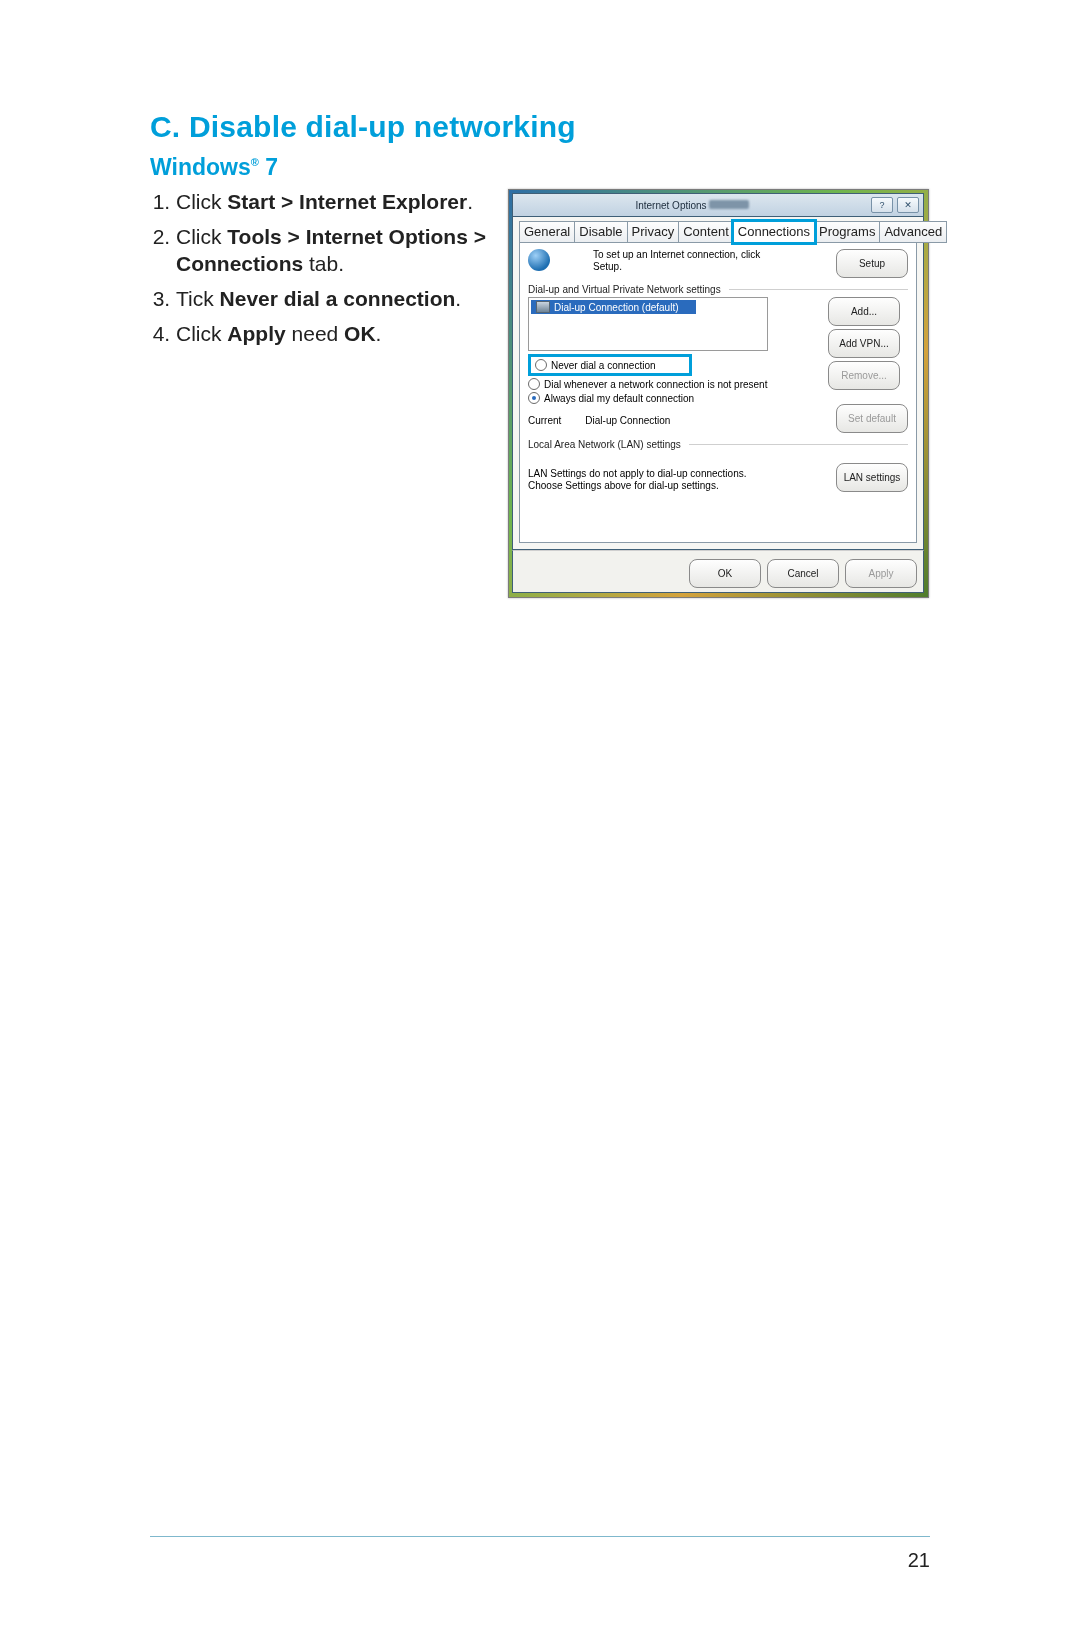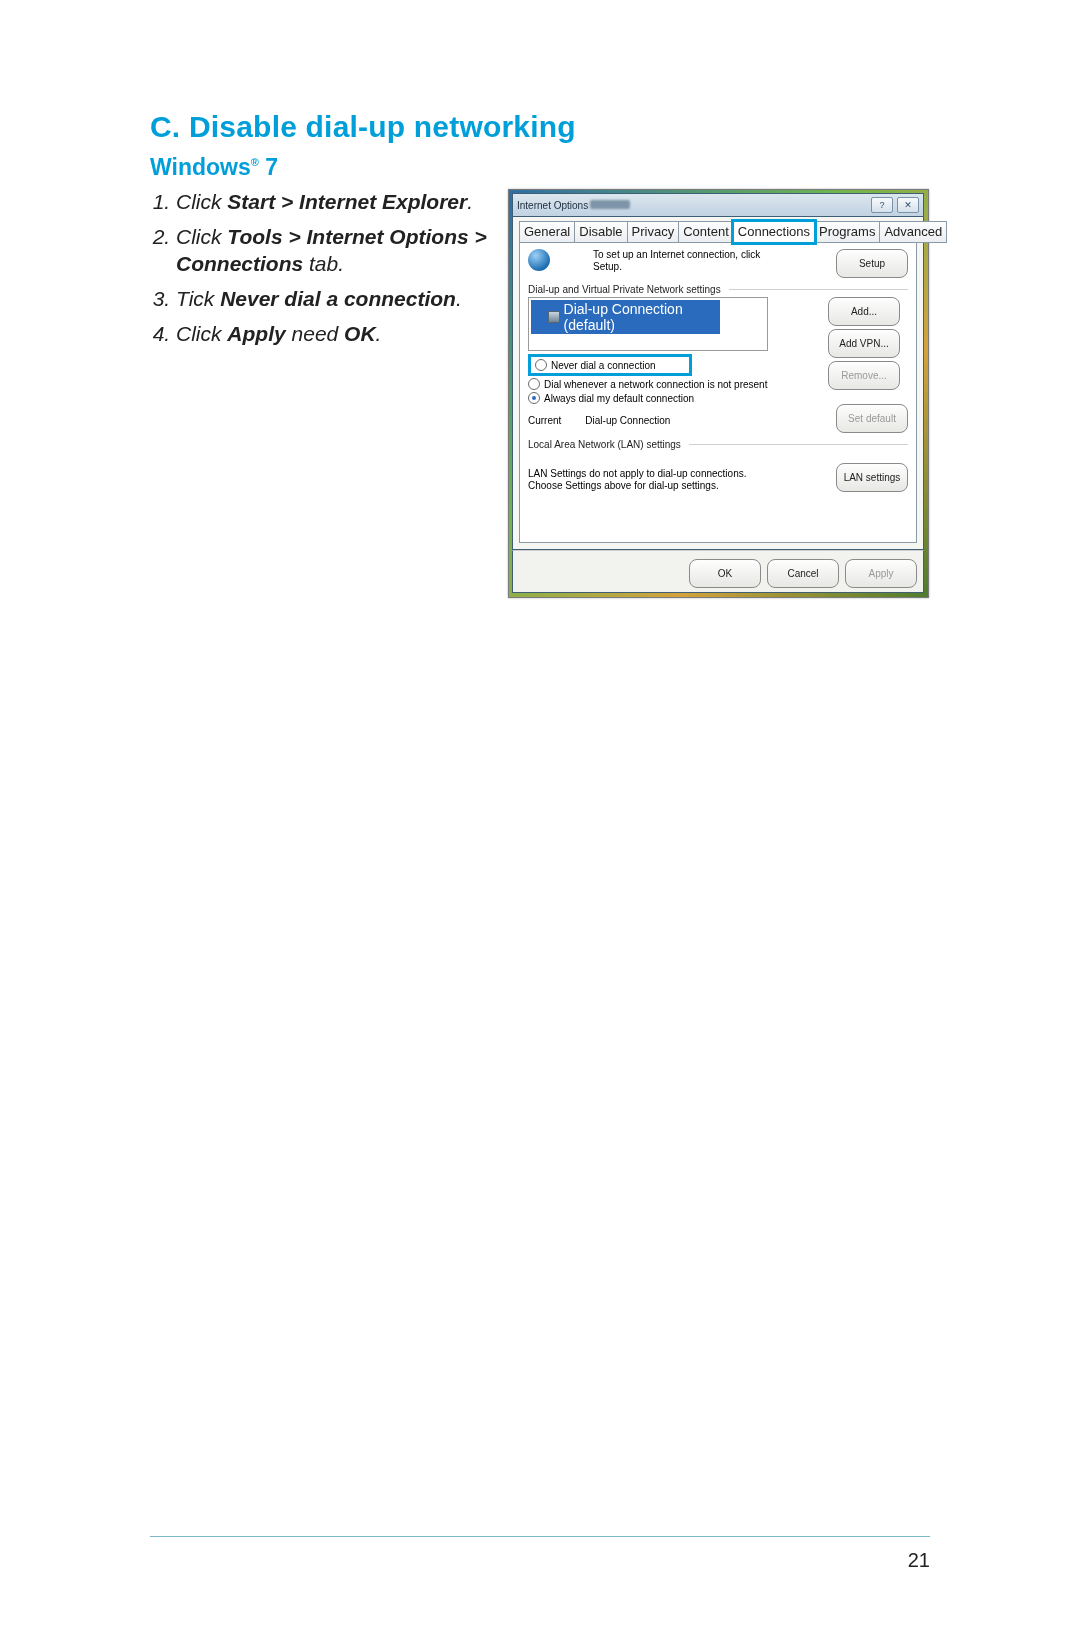--- a/index.html
+++ b/index.html
@@ -42,21 +42,20 @@
     gap: 18px;
   }
   .instructions {
     width: 340px;
     font-size: 21px;
     line-height: 1.28;
   }
   ol.steps {
     margin: 0;
     padding-left: 26px;
-    font-style: italic;
   }
   ol.steps li {
     margin-bottom: 8px;
   }
   .b { font-weight: 700; }
 
   
   .shot-wrap {
     width: 412px;
     background: linear-gradient(135deg,#2e6ea5 0%, #6fb54e 40%, #d3a23c 70%, #4e7c2c 100%);
@@ -71,20 +70,21 @@
     color: #000;
   }
   .titlebar {
     height: 22px;
     background: linear-gradient(#dce6ee,#c1d2e2);
     display: flex;
     align-items: center;
     padding: 0 4px;
     border: 1px solid #3f5f77;
     border-bottom: none;
+    text-align: center;
   }
   .titlebar .title-text {
     flex: 1;
     font-size: 10px;
     color: #203040;
   }
   .titlebar .blur {
     display:inline-block;
     width: 40px; height: 9px;
     background:#7e94a8; border-radius:2px; margin-left:2px;
@@ -168,22 +168,22 @@
   .dialup-list {
     border:1px solid #9a9a9a;
     background:#fff;
     height: 54px;
     padding:2px;
     box-sizing:border-box;
   }
   .dialup-item {
     background:#2a6bbd;
     color:#fff;
-    font-size:14px;
-    padding:1px 17px;
+    font-size:10px;
+    padding:1px 5px;
     display:flex; align-items:center; gap:4px;
     width: 155px;
   }
   .dialup-icon {
     width:12px; height:10px;
     background: linear-gradient(#c9d4df,#6f8496);
     border:1px solid #556573;
   }
   .right-btn-stack {
     position:absolute; right:8px;

